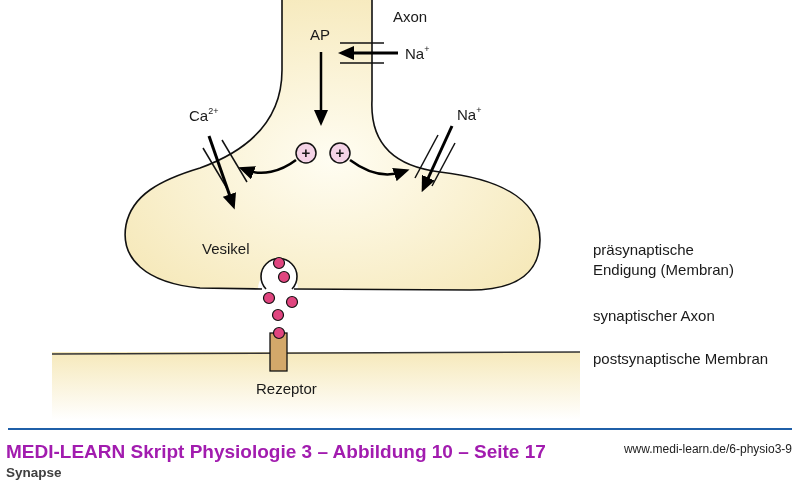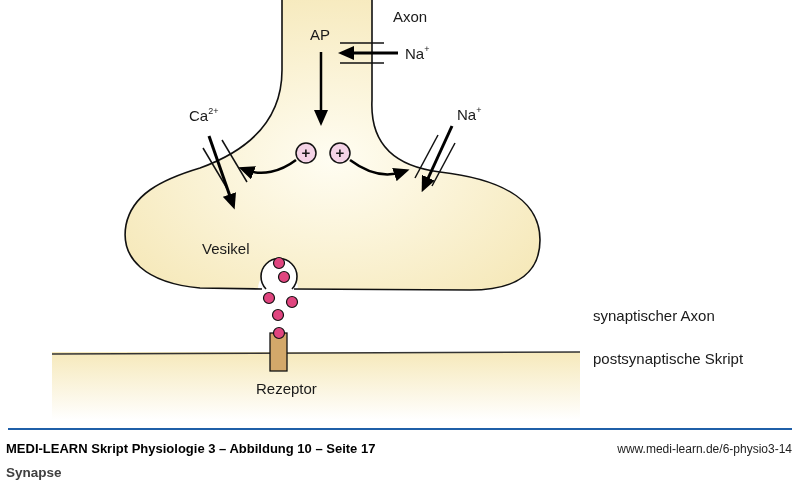--- a/index.html
+++ b/index.html
@@ -3,21 +3,21 @@
   <meta charset="utf-8">
   <style>
     html, body { margin: 0; padding: 0; background: #ffffff; }
     body { width: 800px; height: 494px; position: relative; overflow: hidden;
            font-family: "Liberation Sans", sans-serif; color: #1a1a1a; }
     #diagram { position: absolute; left: 0; top: 0; width: 800px; height: 420px; }
     .lbl { font-family: "Liberation Sans", sans-serif; font-size: 15px; fill: #1a1a1a; }
     .sup { font-size: 9px; }
     .side { position: absolute; left: 593px; font-size: 15px; line-height: 20px; color: #1a1a1a; }
     #footer-rule { position: absolute; left: 8px; top: 428px; width: 784px; height: 2px; background: #1f5fa8; }
-    #footer-title { position: absolute; left: 6px; top: 441px; font-size: 13px; font-weight: bold; color: #000000; }
+    #footer-title { position: absolute; left: 6px; top: 441px; font-size: 19px; font-weight: bold; color: #a21caf; }
     #footer-sub { position: absolute; left: 6px; top: 465px; font-size: 13.5px; font-weight: bold; color: #404040; }
     #footer-url { position: absolute; right: 8px; top: 442px; font-size: 12px; color: #222; }
   </style>
 </head>
 <body>
 
 <svg id="diagram" viewBox="0 0 800 420" xmlns="http://www.w3.org/2000/svg">
   <defs>
     <radialGradient id="preGrad" cx="0.5" cy="0.55" r="0.6">
       <stop offset="0" stop-color="#fffdf2"></stop>
@@ -102,20 +102,22 @@
 
   <text class="lbl" x="405" y="59"><tspan>Na</tspan><tspan class="sup" dy="-7">+</tspan></text>
   <text class="lbl" x="189" y="121"><tspan>Ca</tspan><tspan class="sup" dy="-7">2+</tspan></text>
   <text class="lbl" x="457" y="120"><tspan>Na</tspan><tspan class="sup" dy="-7">+</tspan></text>
 
   <text class="lbl" x="202" y="254">Vesikel</text>
   <text class="lbl" x="256" y="394">Rezeptor</text>
 </svg>
 
 <div class="side" style="top:240px;">
+  <div>präsynaptische</div>
+  <div>Endigung (Membran)</div>
 </div>
 <div class="side" style="top:306px;">synaptischer Axon</div>
-<div class="side" style="top:349px;">postsynaptische Skript</div>
+<div class="side" style="top:349px;">postsynaptische Membran</div>
 
 <div id="footer-rule"></div>
 <div id="footer-title">MEDI-LEARN Skript Physiologie 3 – Abbildung 10 – Seite 17</div>
 <div id="footer-sub">Synapse</div>
-<div id="footer-url">www.medi-learn.de/6-physio3-14</div>
+<div id="footer-url">www.medi-learn.de/6-physio3-9</div>
 
 </body></html>

